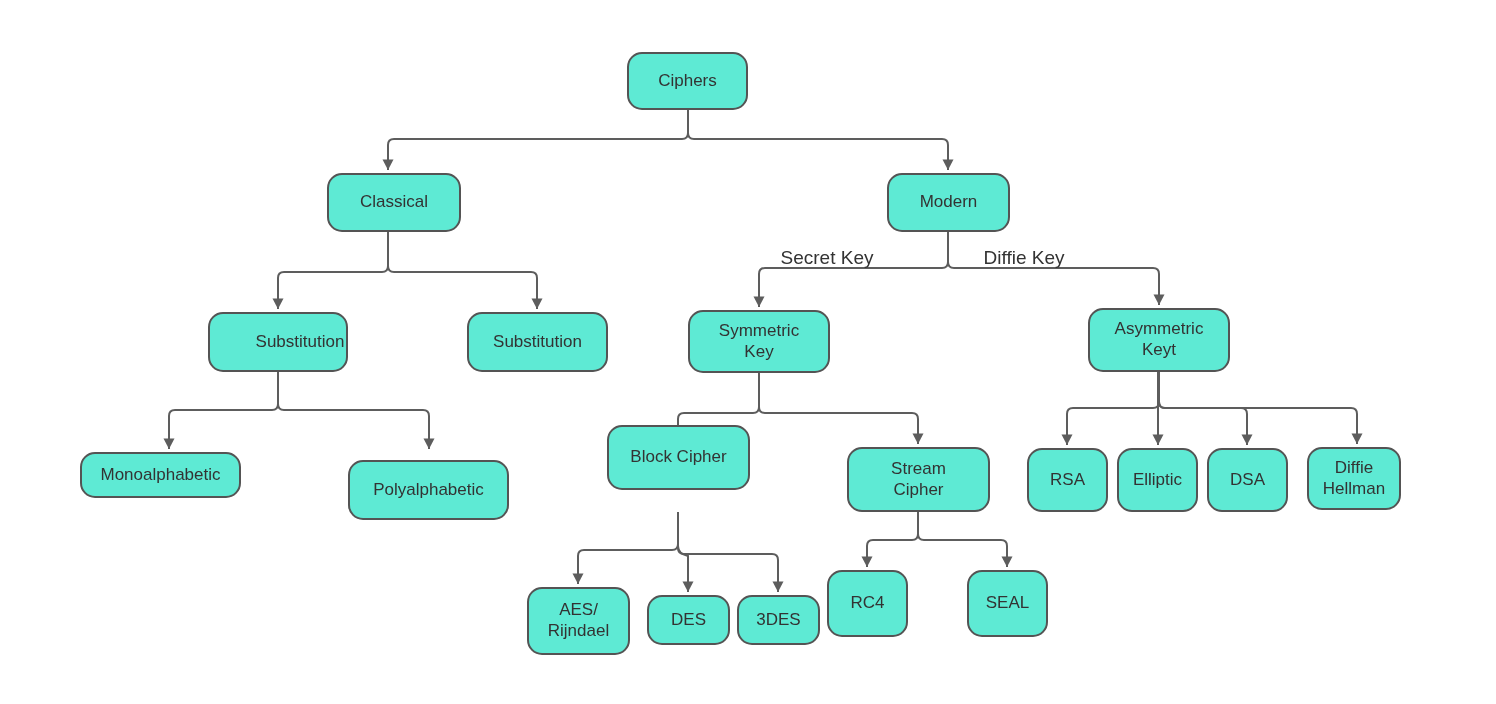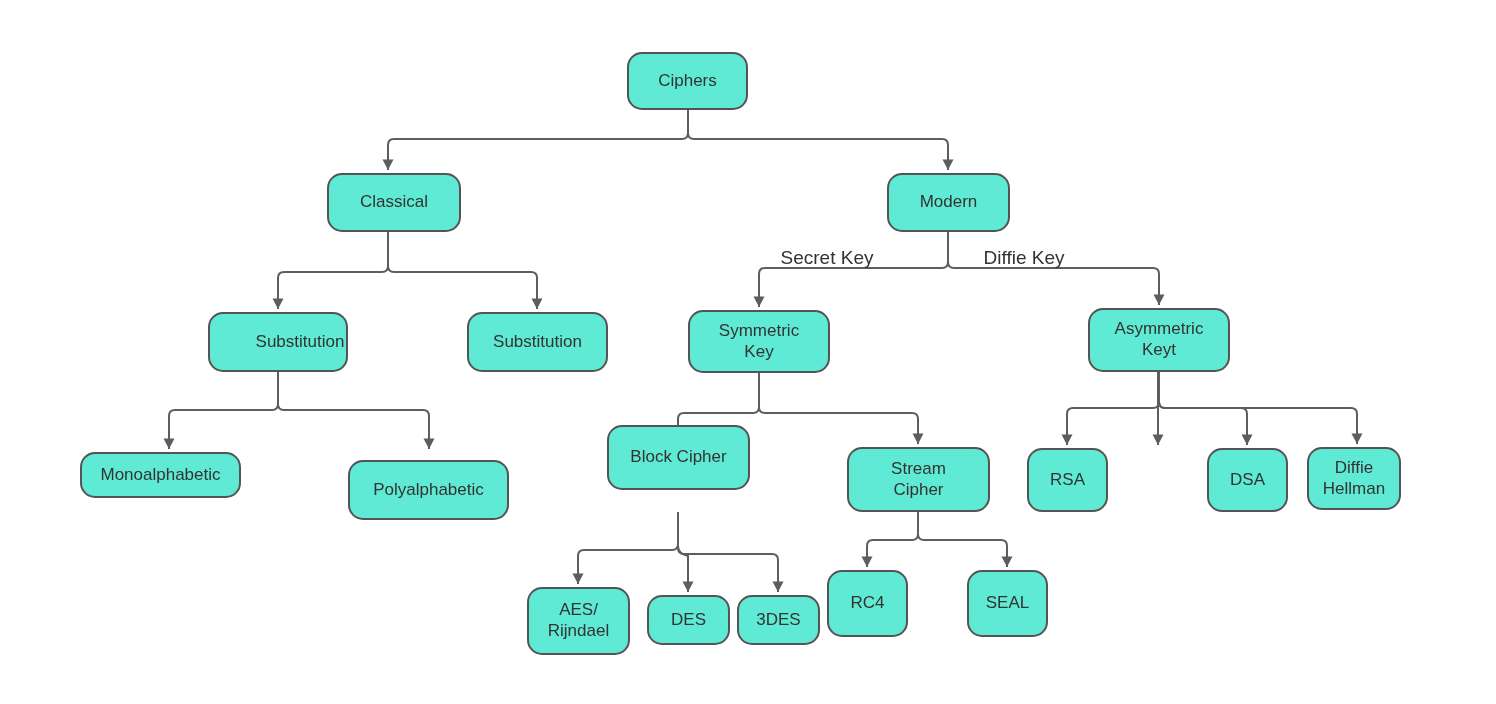--- a/index.html
+++ b/index.html
@@ -103,17 +103,18 @@
   <div class="node" style="left:607px; top:425px; width:143px; height:65px;text-align:center;">Block Cipher</div>
   <div class="node" style="left:847px; top:447px; width:143px; height:65px;">Stream
 Cipher</div>
   <div class="node" style="left:527px; top:587px; width:103px; height:68px;">AES/
 Rijndael</div>
   <div class="node" style="left:647px; top:595px; width:83px; height:50px;">DES</div>
   <div class="node" style="left:737px; top:595px; width:83px; height:50px;">3DES</div>
   <div class="node" style="left:827px; top:570px; width:81px; height:67px;">RC4</div>
   <div class="node" style="left:967px; top:570px; width:81px; height:67px;">SEAL</div>
   <div class="node" style="left:1027px; top:448px; width:81px; height:64px;">RSA</div>
+  <div class="node" style="left:1117px; top:448px; width:81px; height:64px;">Elliptic</div>
   <div class="node" style="left:1207px; top:448px; width:81px; height:64px;">DSA</div>
   <div class="node" style="left:1307px; top:447px; width:94px; height:63px;">Diffie
 Hellman</div>
 
 </div>
 
 </body></html>

